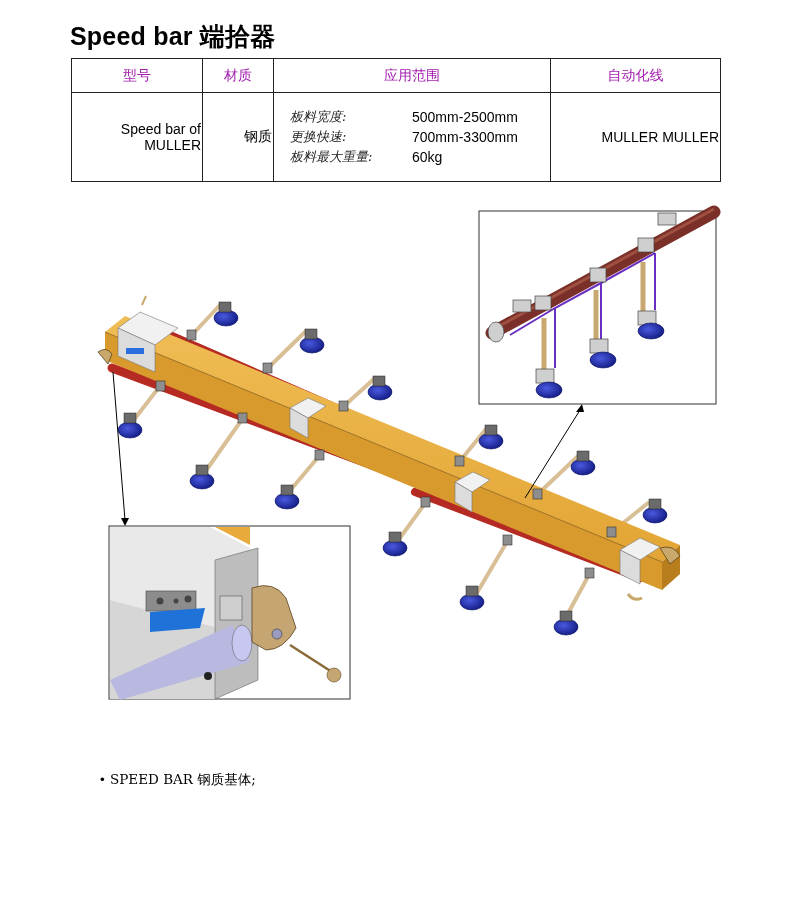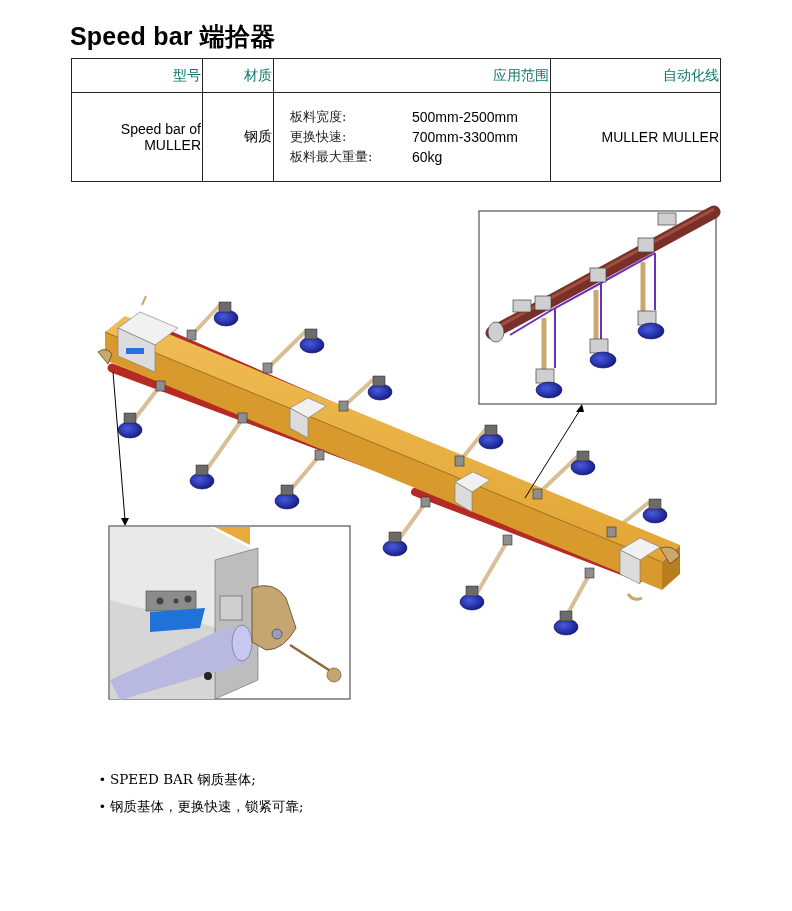--- a/index.html
+++ b/index.html
@@ -4,26 +4,26 @@
 <style>
   html, body { margin: 0; padding: 0; background: #ffffff; }
   body { width: 792px; height: 911px; position: relative; overflow: hidden;
          font-family: "Liberation Sans", "DejaVu Sans", sans-serif; color: #000; }
   .title { position: absolute; left: 70px; top: 20px; font-size: 25px; font-weight: bold;
            letter-spacing: 0.2px; }
   .spec-table { position: absolute; left: 71px; top: 58px; width: 650px;
                 border-collapse: collapse; font-size: 14px; }
   .spec-table th, .spec-table td { border: 1px solid #222; text-align: center;
                 vertical-align: middle; font-weight: normal; }
-  .spec-table th { height: 31px; font-family: "DejaVu Serif", serif; font-size: 14px; color:#0f766e;text-align:right; }
+  .spec-table th { height: 31px; font-family: "DejaVu Serif", serif; font-size: 14px; color:#a21caf; }
   .spec-table td { height: 86px; text-align: right; }
   .serif { font-family: Liberation Serif, serif; margin-top: 6px; }
   .range { text-align: left !important; padding-left: 16px; }
   .range .row { display: flex; line-height: 20px; }
-  .range .k { width: 122px; font-family: "DejaVu Serif", serif; font-size: 13px; color:#222; }
+  .range .k { width: 122px; font-family: "DejaVu Serif", serif; font-size: 13px; color:#222;font-style:italic; }
   .range .v { font-size: 14px; }
   .figure { position: absolute; left: 0; top: 195px; width: 792px; height: 520px; }
   .bullets { position: absolute; left: 100px; top: 766px; list-style: none; margin: 0; padding: 0;
              font-size: 13.5px; }
   .bullets li { line-height: 27px; }
   .bullets .dot { display: inline-block; width: 10px; }
   .bullets .txt { font-family: "DejaVu Serif", serif; }
 </style>
 </head>
 <body>
@@ -230,14 +230,13 @@
     <path d="M252,588 q22,-8 34,10 l10,30 q-12,22 -30,22 l-14,-8 z" fill="#c5a672" stroke="#5a4320" stroke-width="0.8"></path>
     <circle cx="277" cy="634" r="5" fill="#9b9bbf" stroke="#333" stroke-width="0.6"></circle>
     <line x1="290" y1="645" x2="332" y2="672" stroke="#8c6a3a" stroke-width="2.5"></line>
     <circle cx="334" cy="675" r="7" fill="#c5a672" stroke="#5a4320" stroke-width="0.6"></circle>
     <circle cx="208" cy="676" r="4" fill="#222"></circle>
   </g>
 </svg>
 
 <ul class="bullets">
   <li><span class="dot">•</span><span class="txt">SPEED BAR 钢质基体;</span></li>
-  <li><span class="dot">•</span><span class="txt">钢质基体，更换快速，锁紧可靠;</span></li>
 </ul>
 
 </body></html>

